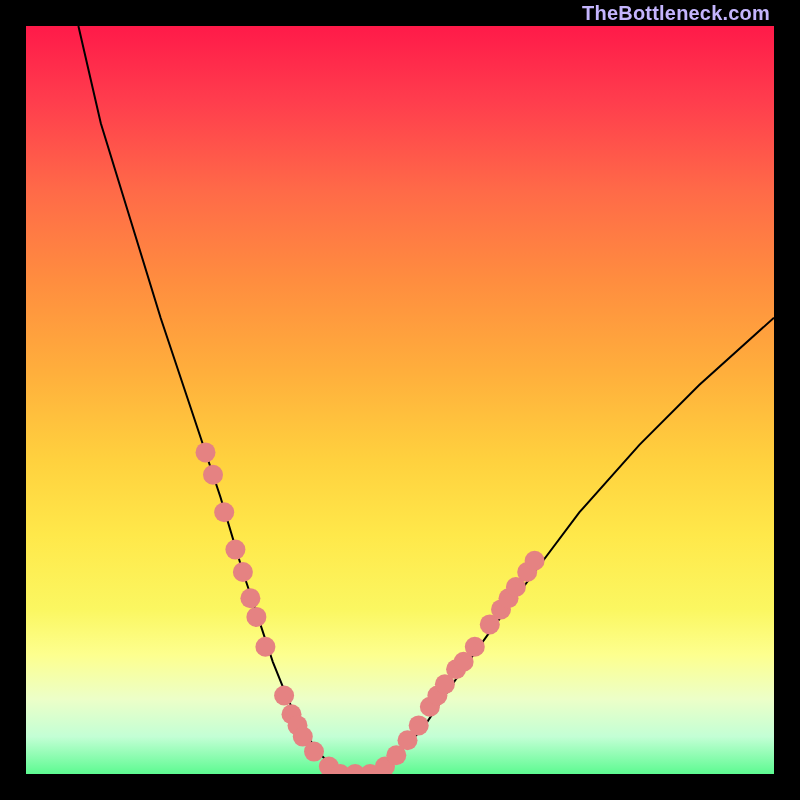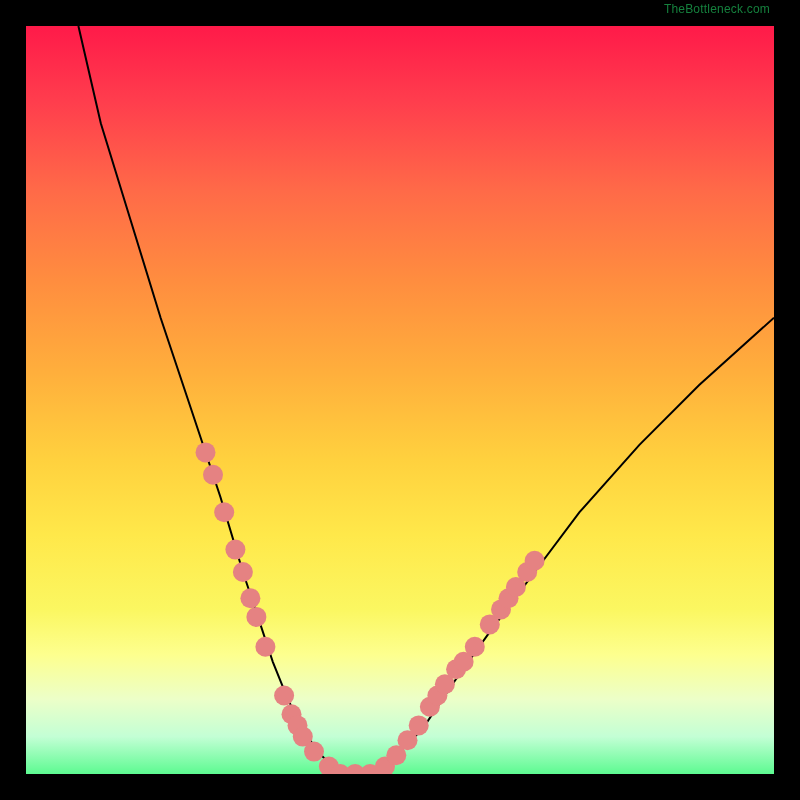--- a/index.html
+++ b/index.html
@@ -29,23 +29,23 @@
       #fdff8e 84%,
       #ecffc8 90%,
       #c3ffd5 95%,
       #5dfa91 100%
     );
   }
   .attrib {
     position: absolute;
     top: 2px;
     right: 30px;
-    color: #15803d;
-    font-size: 12px;
-    font-weight: 400;
+    color: #c4b5fd;
+    font-size: 20px;
+    font-weight: 700;
     letter-spacing: 0.2px;
   }
   svg.curve {
     position: absolute;
     left: 0;
     top: 0;
     width: 748px;
     height: 748px;
   }
   .marker {

